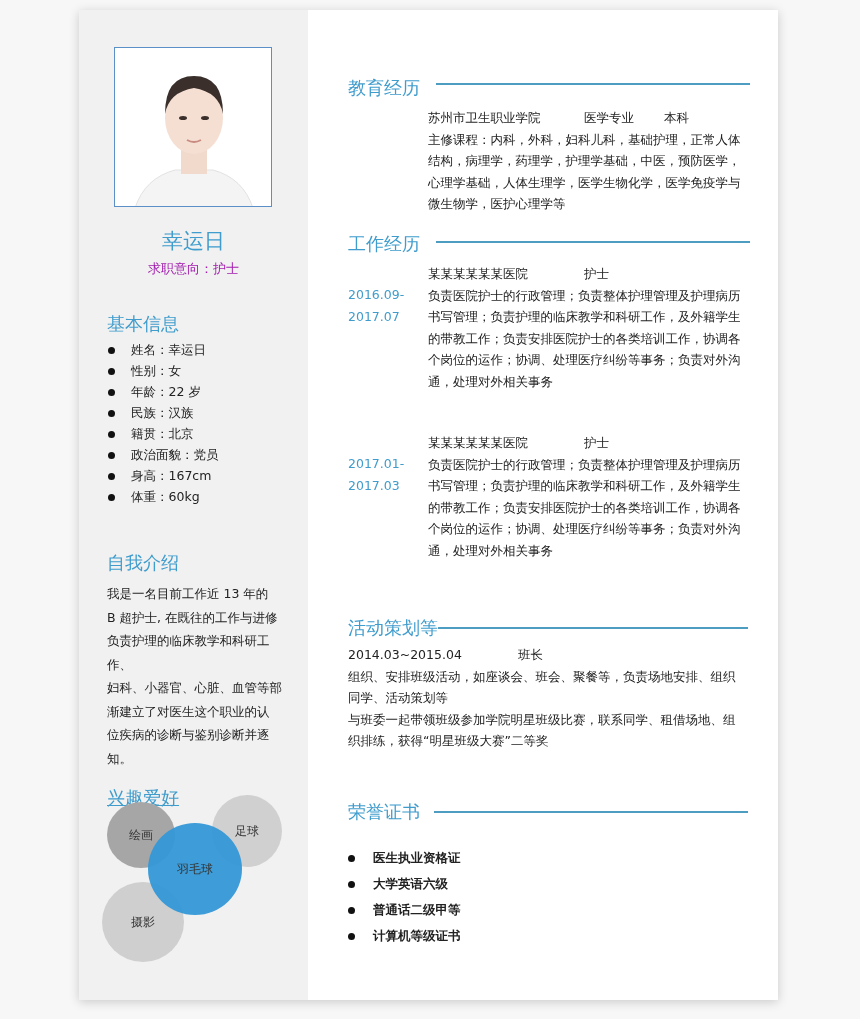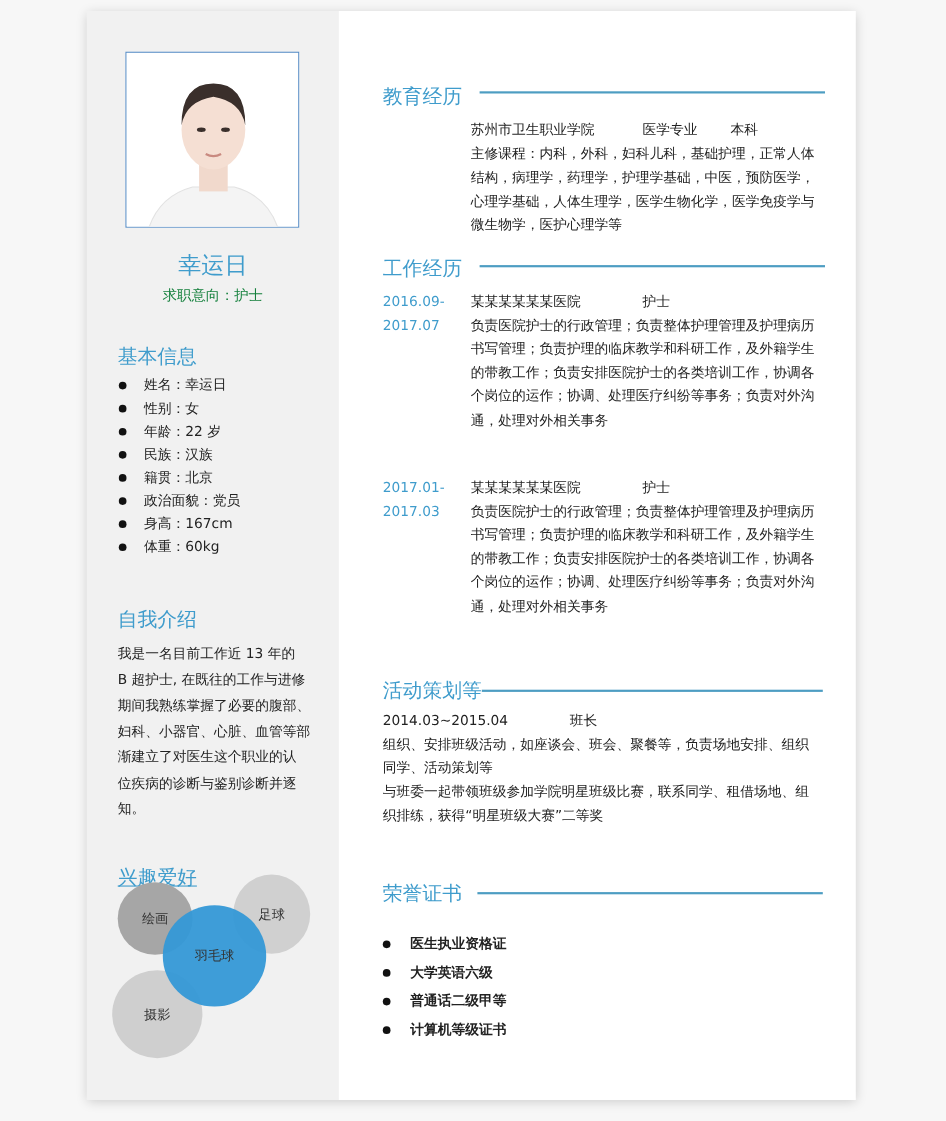--- a/index.html
+++ b/index.html
@@ -11,33 +11,33 @@
   }
   .sidebar {
     position: absolute; left: 0; top: 0; width: 229px; height: 990px; background: #f1f1f1;
   }
   .photo-frame {
     position: absolute; left: 35px; top: 37px; width: 158px; height: 160px;
     border: 1px solid #5b8fc7; background: #fff; overflow: hidden;
   }
   .photo-frame svg { display:block; }
   .name { position: absolute; left: 0; width: 229px; top: 217px; text-align: center; font-size: 21px; color: #3f9ccc; }
-  .intent { position: absolute; left: 0; width: 229px; top: 250px; text-align: center; font-size: 13px; color: #15803d; }
+  .intent { position: absolute; left: 0; width: 229px; top: 250px; text-align: center; font-size: 13px; color: #a21caf; }
   .side-title { position: absolute; left: 28px; font-size: 18px; color: #3f9ccc; }
   .basic-list { position: absolute; left: 28px; top: 330px; list-style: none; }
   .basic-list li { height: 21px; font-size: 12.5px; color: #222; display: flex; align-items: center; }
   .basic-list li .dot { width: 7px; height: 7px; border-radius: 50%; background: #111; margin-right: 16px; margin-left: 1px; }
   .intro { position: absolute; left: 28px; top: 572px; width: 178px; font-size: 12.5px; line-height: 23.5px; color: #222; }
   .bubbles { position: absolute; left: 0; top: 770px; width: 229px; height: 200px; text-decoration: underline; }
   .bubble { position: absolute; border-radius: 50%; display: flex; align-items: center; justify-content: center; font-size: 12px; color: #333; }
   .main { position: absolute; left: 229px; top: 0; width: 470px; height: 990px; }
   .sec-title { position: absolute; left: 40px; font-size: 18px; color: #3f9ccc; background: #fff; }
   .sec-line { position: absolute; height: 2px; background: #4d9dc2; }
   .txt { position: absolute; font-size: 12.5px; line-height: 21.5px; color: #222; }
-  .date { position: absolute; left: 40px; font-size: 12.5px; line-height: 21.5px; color: #3f9ccc; }
+  .date { position: absolute; left: 40px; font-size: 12.5px; line-height: 21.5px; color: #3f9ccc; margin-top: 21px; }
   .row { display: flex; }
   .honor-list { position: absolute; left: 40px; top: 835px; list-style: none; }
   .honor-list li { height: 26px; font-size: 12.5px; display: flex; align-items: center; color: #222; font-weight: bold; }
   .honor-list li .dot { width: 7px; height: 7px; border-radius: 50%; background: #111; margin-right: 18px; }
 </style>
 </head>
 <body>
 
 <div class="page">
 
@@ -90,21 +90,21 @@
       <li>
           <span class="dot"></span>
           <span>体重：60kg</span>
         </li>
     </ul>
 
     <div class="side-title" style="top:541px;">自我介绍</div>
     <div class="intro">
       <div>我是一名目前工作近 13 年的</div>
       <div>B 超护士, 在既往的工作与进修</div>
-      <div>期间我熟练掌握了必要的腹部、</div>
+      <div>负责护理的临床教学和科研工作、</div>
       <div>妇科、小器官、心脏、血管等部</div>
       <div>渐建立了对医生这个职业的认</div>
       <div>位疾病的诊断与鉴别诊断并逐</div>
       <div>知。</div>
     </div>
 
     <div class="side-title" style="top:776px;text-decoration:underline;">兴趣爱好</div>
     <div class="bubbles">
       <div class="bubble" style="left:28px; top:22px; width:68px; height:66px; background:#a6a6a6;">
           <span>绘画</span>

